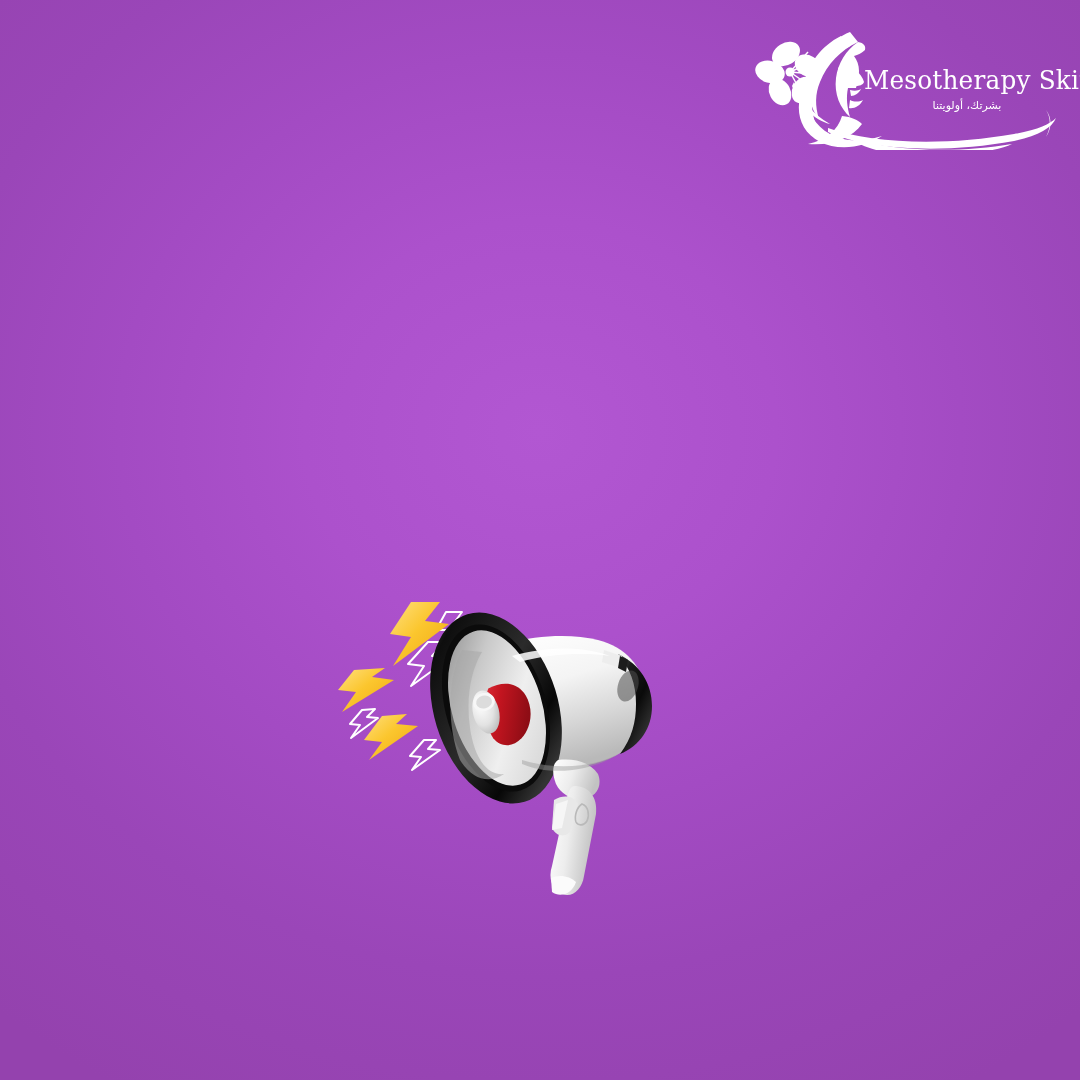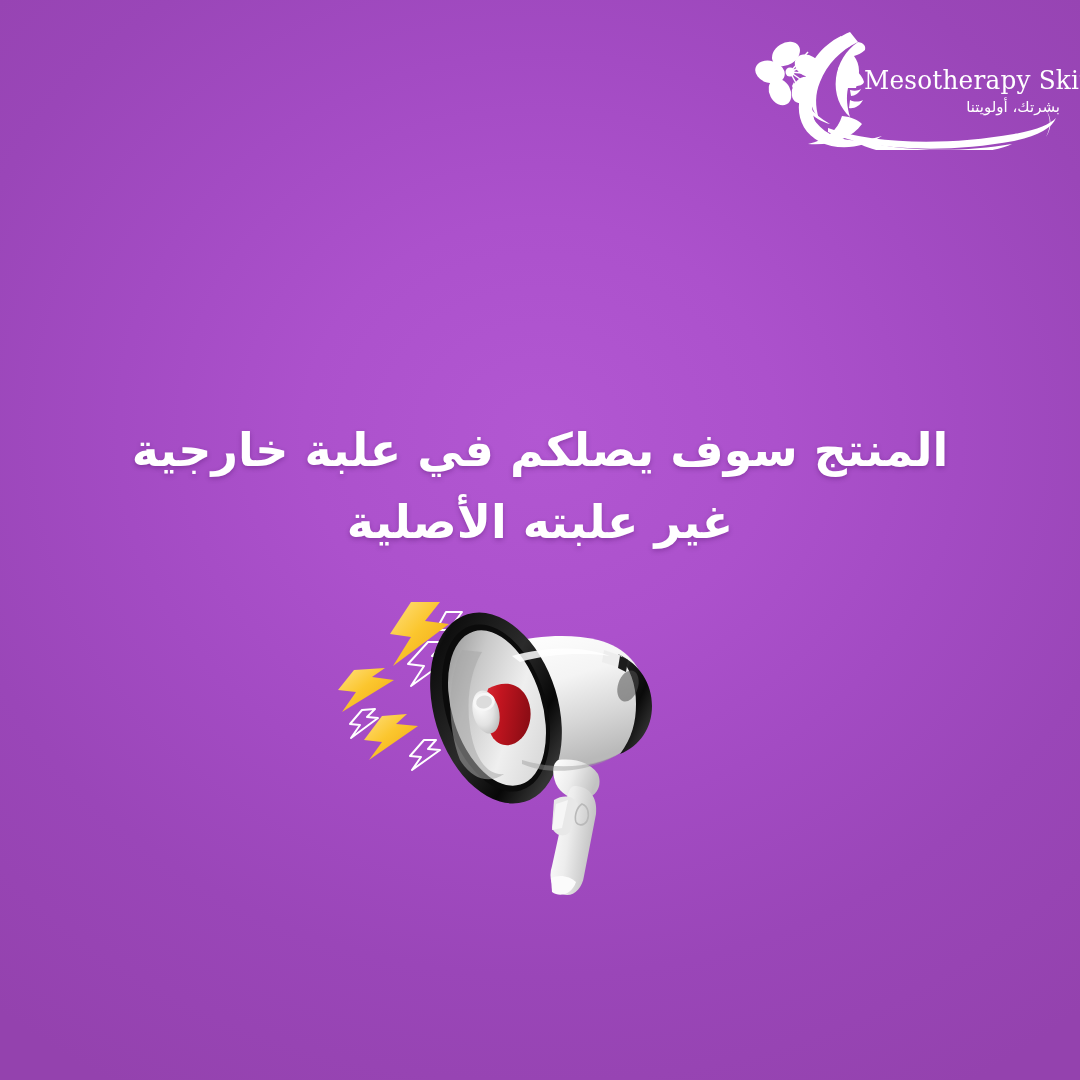--- a/index.html
+++ b/index.html
@@ -47,25 +47,25 @@
     letter-spacing: 0.2px;
     white-space: nowrap;
     transform: scaleX(0.97);
     transform-origin: left center;
   }
   .logo-tagline {
     position: absolute;
     left: 128px;
     top: 76px;
     width: 186px;
-    text-align: right;
+    text-align: center;
     color: #ffffff;
     direction: rtl;
     font-family: "DejaVu Sans", "Liberation Sans", sans-serif;
-    font-size: 15px;
+    font-size: 11px;
     line-height: 1;
     white-space: nowrap;
   }
 
   
   .headline {
     position: absolute;
     left: 0;
     right: 0;
     top: 414px;
@@ -160,24 +160,20 @@
         <path d="M104 114 C150 128 214 129 266 120 C248 129 196 134 152 130
                  C132 128 114 122 104 114 Z"></path>
         <path d="M300 86 C306 94 306 104 300 113 C305 103 305 94 300 86 Z"></path>
       </g>
     </svg>
 
     <div class="logo-wordmark">Mesotherapy Skin</div>
     <div class="logo-tagline">بشرتك، أولويتنا</div>
   </div>
 
-  <div class="headline">
-    <span class="line line-1">المنتج سوف يصلكم في علبة خارجية</span>
-    <span class="line line-2">غير علبته الأصلية</span>
-  </div>
 
   <div class="megaphone-scene">
     <svg viewBox="0 0 400 330" xmlns="http://www.w3.org/2000/svg" aria-hidden="true">
       <defs>
         <linearGradient id="gBoltA" x1="0" y1="0" x2="1" y2="1">
           <stop offset="0%" stop-color="#FFE081"></stop>
           <stop offset="45%" stop-color="#FBC62E"></stop>
           <stop offset="100%" stop-color="#EFA713"></stop>
         </linearGradient>
         <linearGradient id="gRim" x1="0" y1="0" x2="0.6" y2="1">

